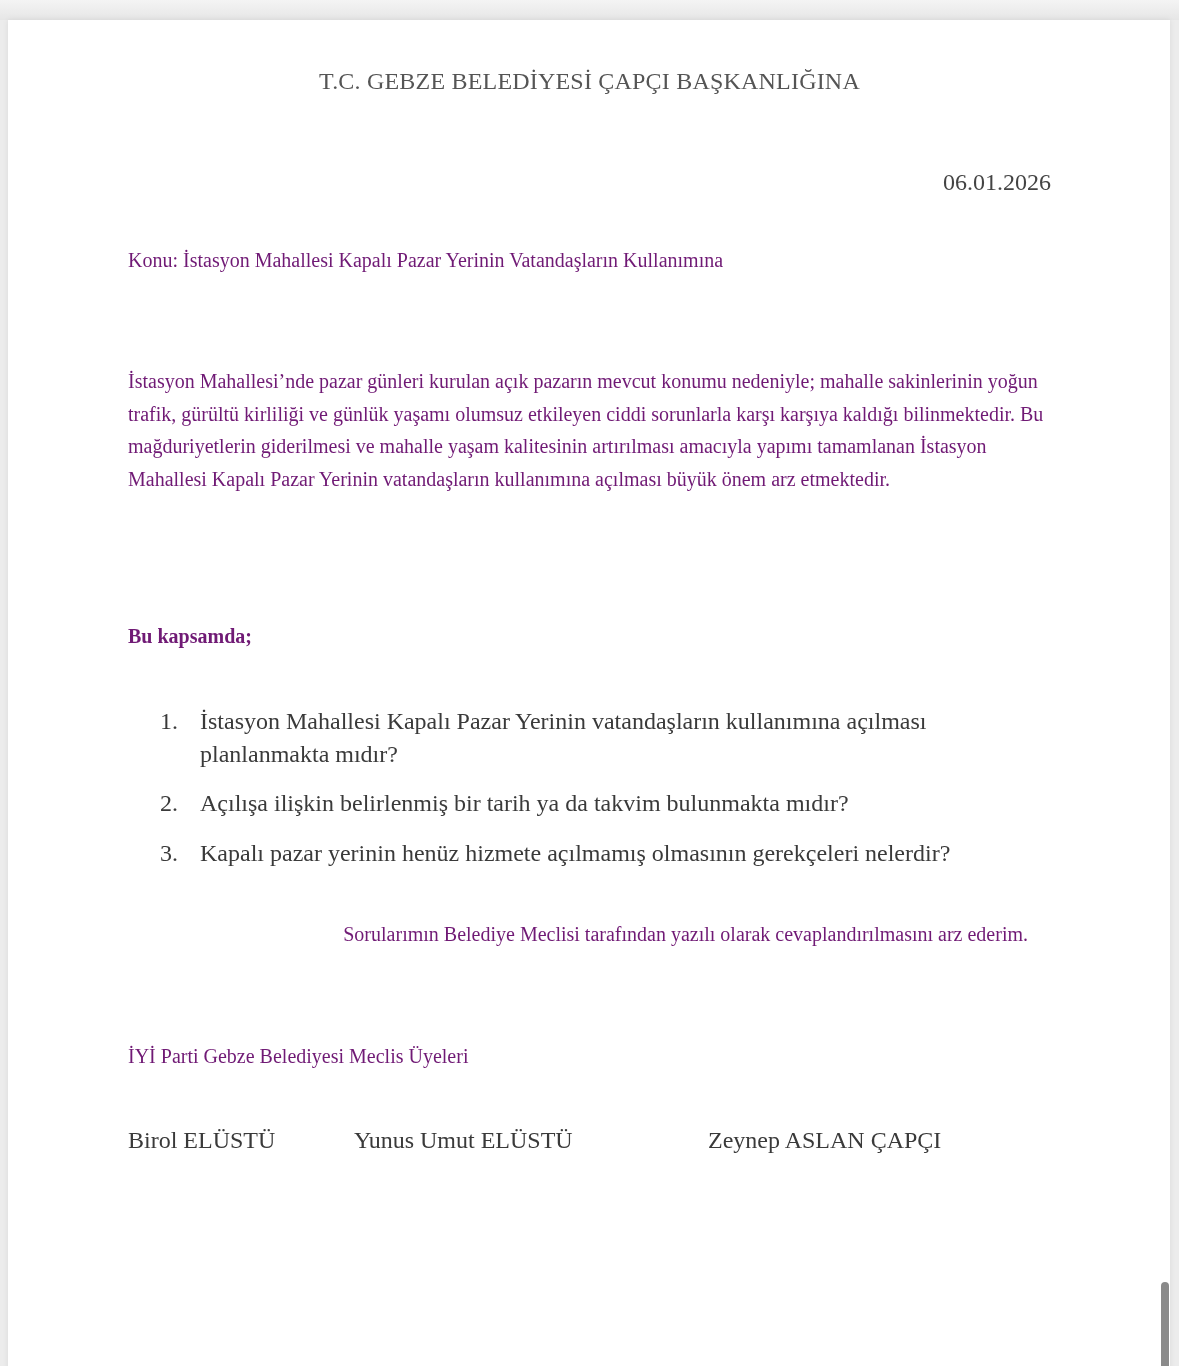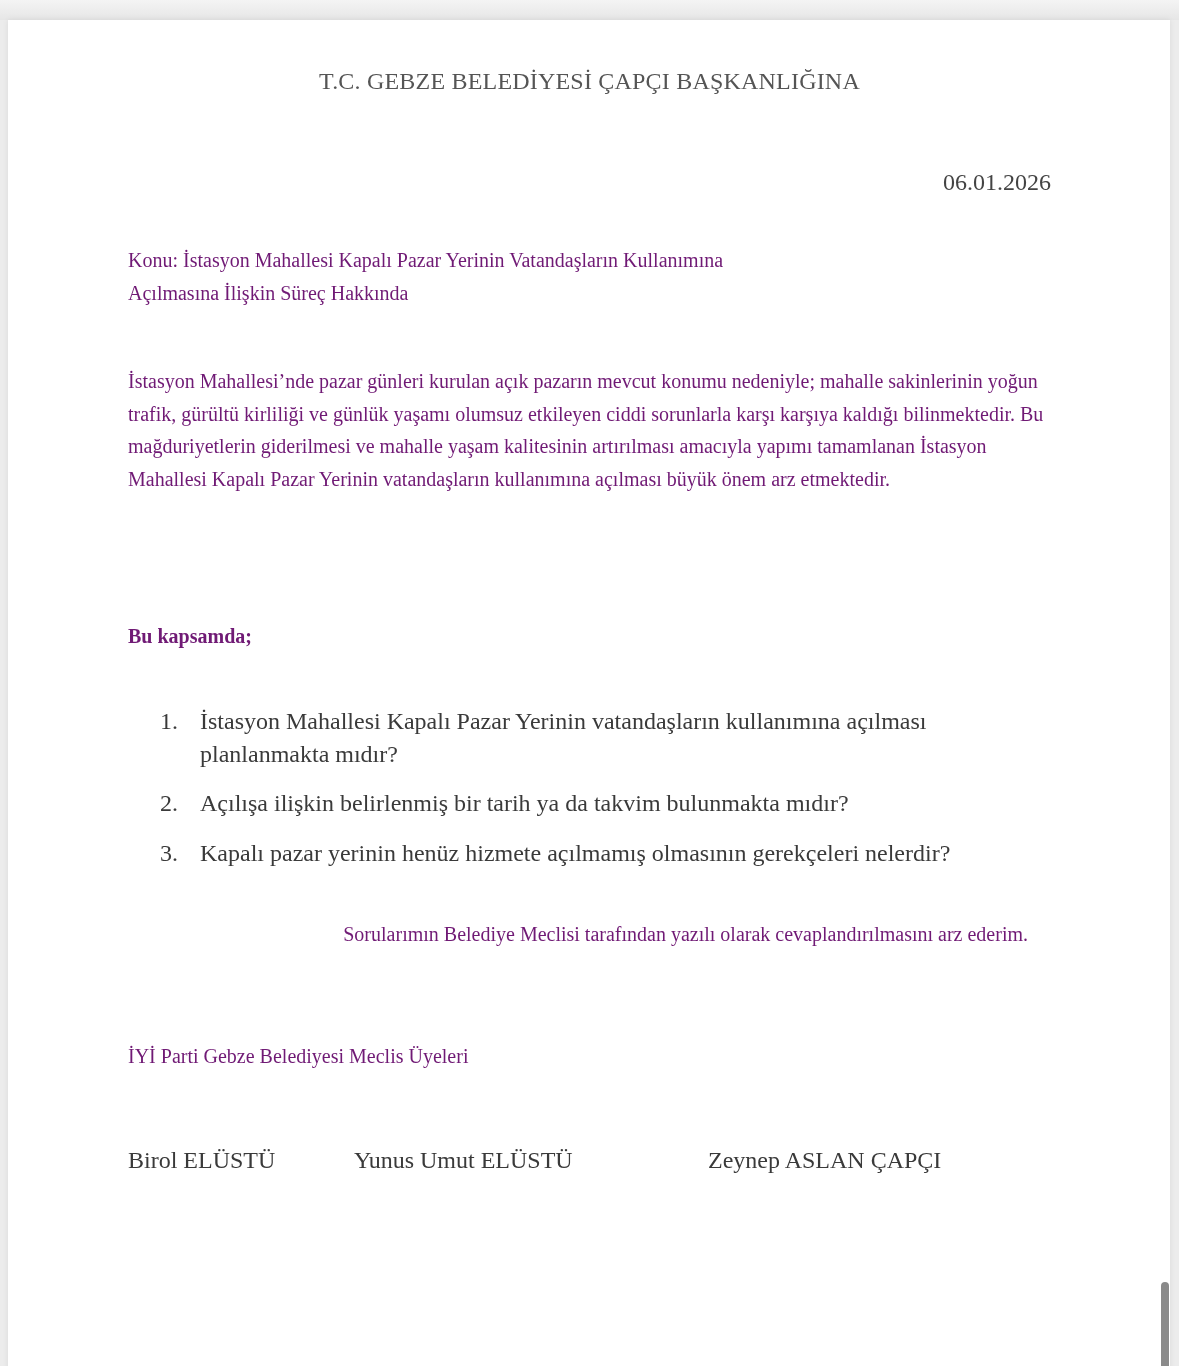--- a/index.html
+++ b/index.html
@@ -29,38 +29,37 @@
   .txt { position: absolute; left: 128px; font-size: 20px; line-height: 32.5px; color: #701a75; }
   .subject { top: 244px; width: 880px; }
   .para { top: 365px; width: 920px; }
   .scope { top: 620px; font-weight: bold; }
   .list { position: absolute; left: 160px; top: 705px; width: 860px; font-size: 24px; color: #3a3a3a; margin: 0; padding: 0; list-style: none; }
   .list li { position: relative; padding-left: 40px; line-height: 32.5px; margin-bottom: 17px; }
   .list .num { position: absolute; left: 0; top: 0; }
   .closing { top: 918px; width: 900px; text-align: right; }
   .group { top: 1040px; }
   .signers { position: absolute; left: 128px; top: 1127px; font-size: 24px; color: #3a3a3a; }
-  .signers span { position: absolute; white-space: nowrap; top: 0; margin-top: 20px; }
+  .signers span { position: absolute; white-space: nowrap; top: 0; }
   .scrollbar {
     position: absolute; right: 10px; top: 1282px; width: 8px; height: 84px;
     background: #8a8a8a; border-radius: 4px 4px 0 0;
   }
 </style>
 </head>
 <body>
 
 <div class="topbar"></div>
 <div class="page"></div>
 
 <div class="title">T.C. GEBZE BELEDİYESİ ÇAPÇI BAŞKANLIĞINA</div>
 <div class="date">06.01.2026</div>
 
 <div class="txt subject">
   <div>Konu: İstasyon Mahallesi Kapalı Pazar Yerinin Vatandaşların Kullanımına</div>
-  <div>Açılmasına İlişkin Süreç Hakkında</div>
 </div>
 
 <div class="txt para">İstasyon Mahallesi’nde pazar günleri kurulan açık pazarın mevcut konumu nedeniyle; mahalle sakinlerinin yoğun trafik, gürültü kirliliği ve günlük yaşamı olumsuz etkileyen ciddi sorunlarla karşı karşıya kaldığı bilinmektedir. Bu mağduriyetlerin giderilmesi ve mahalle yaşam kalitesinin artırılması amacıyla yapımı tamamlanan İstasyon Mahallesi Kapalı Pazar Yerinin vatandaşların kullanımına açılması büyük önem arz etmektedir.</div>
 
 <div class="txt scope">Bu kapsamda;</div>
 
 <ol class="list">
   <li>
     <span class="num">1.</span>
     <span>İstasyon Mahallesi Kapalı Pazar Yerinin vatandaşların kullanımına açılması planlanmakta mıdır?</span>

